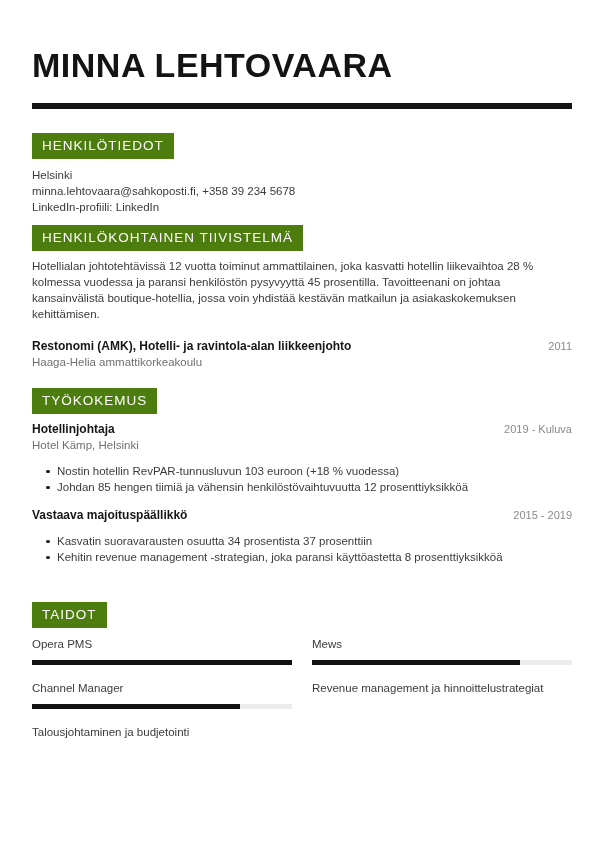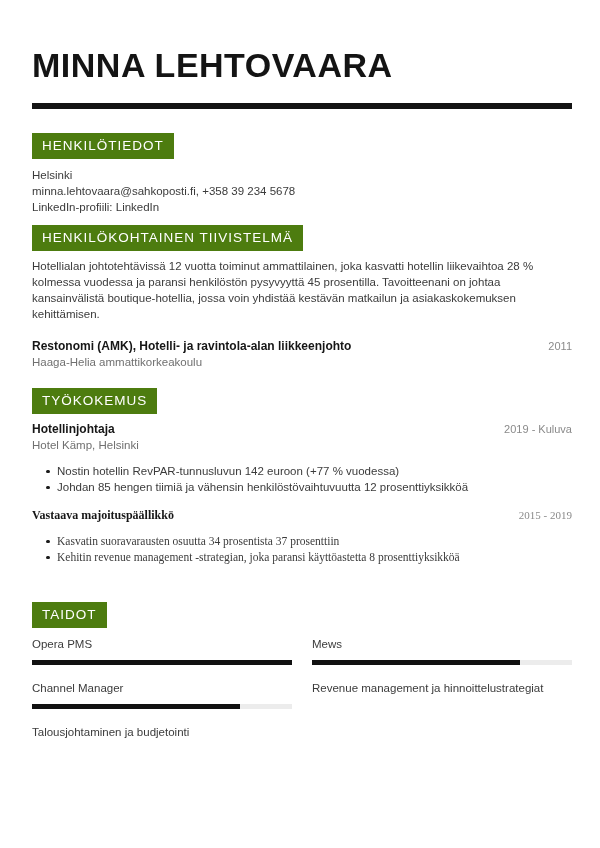--- a/index.html
+++ b/index.html
@@ -37,21 +37,21 @@
 
   p.body-text { margin: 7px 0 0 0; }
 
   .entry { margin-top: 6px; }
   .entry-row { display: flex; justify-content: space-between; align-items: baseline; }
   .entry-title { font-size: 12px; line-height: 16px; font-weight: 700; color: #161616; }
   .entry-date  { font-size: 11px; line-height: 16px; color: #8a8a8a; white-space: nowrap; padding-left: 12px; }
   .entry-sub   { color: #707070; }
 
   .job { margin-top: 7px; }
-  .job + .job { margin-top: 12px; font-family: Liberation Serif, serif; }
+  .job + .job { margin-top: 12px; }
   ul.bullet-list { margin: 10px 0 0 0; padding: 0; list-style: none; }
   ul.bullet-list li { position: relative; padding-left: 25px; }
   ul.bullet-list li::before {
     content: ""; position: absolute; left: 14px; top: 6.5px;
     width: 3.5px; height: 3.5px; border-radius: 50%; background: #1a1a1a;
   }
 
   .skills-grid {
     display: grid; grid-template-columns: 1fr 1fr;
     column-gap: 20px; row-gap: 15px; margin-top: 8px;
@@ -97,21 +97,21 @@
   <section class="sec-experience">
     <div class="section-head">TYÖKOKEMUS</div>
 
     <div class="job">
       <div class="entry-row">
         <div class="entry-title">Hotellinjohtaja</div>
         <div class="entry-date">2019 - Kuluva</div>
       </div>
       <div class="entry-sub">Hotel Kämp, Helsinki</div>
       <ul class="bullet-list">
-        <li>Nostin hotellin RevPAR-tunnusluvun 142 euroon (+77 % vuodessa)</li>
+        <li>Nostin hotellin RevPAR-tunnusluvun 103 euroon (+18 % vuodessa)</li>
         <li>Johdan 85 hengen tiimiä ja vähensin henkilöstövaihtuvuutta 12 prosenttiyksikköä</li>
       </ul>
     </div>
 
     <div class="job">
       <div class="entry-row">
         <div class="entry-title">Vastaava majoituspäällikkö</div>
         <div class="entry-date">2015 - 2019</div>
       </div>
       <ul class="bullet-list">

